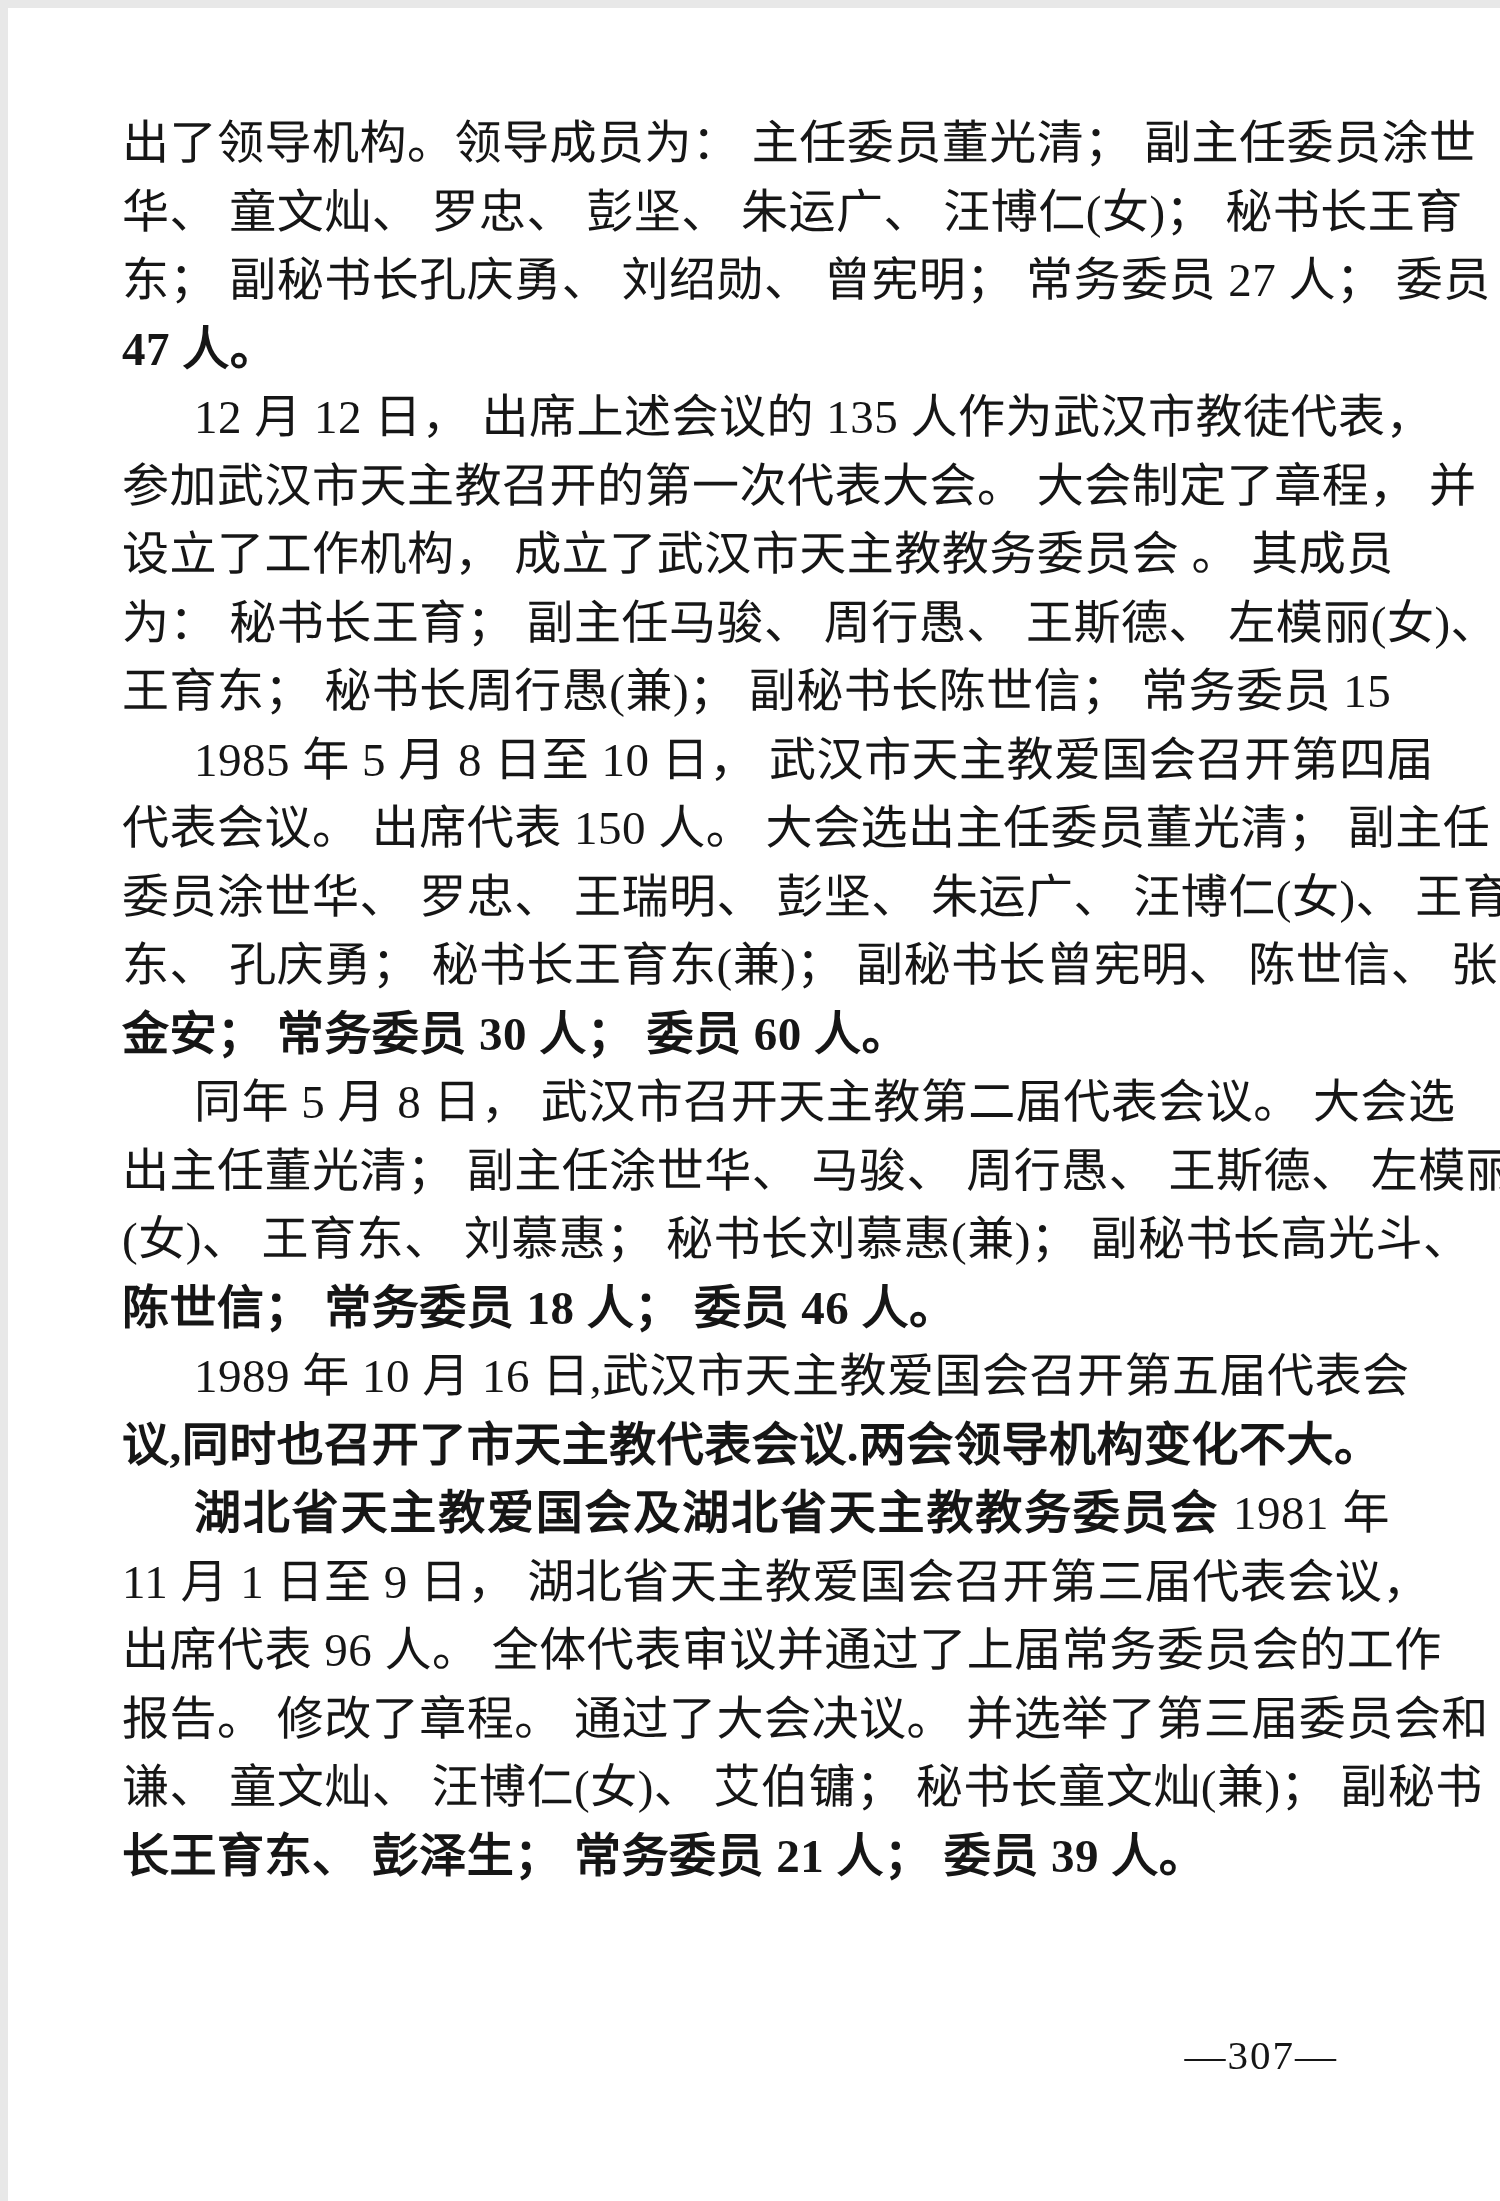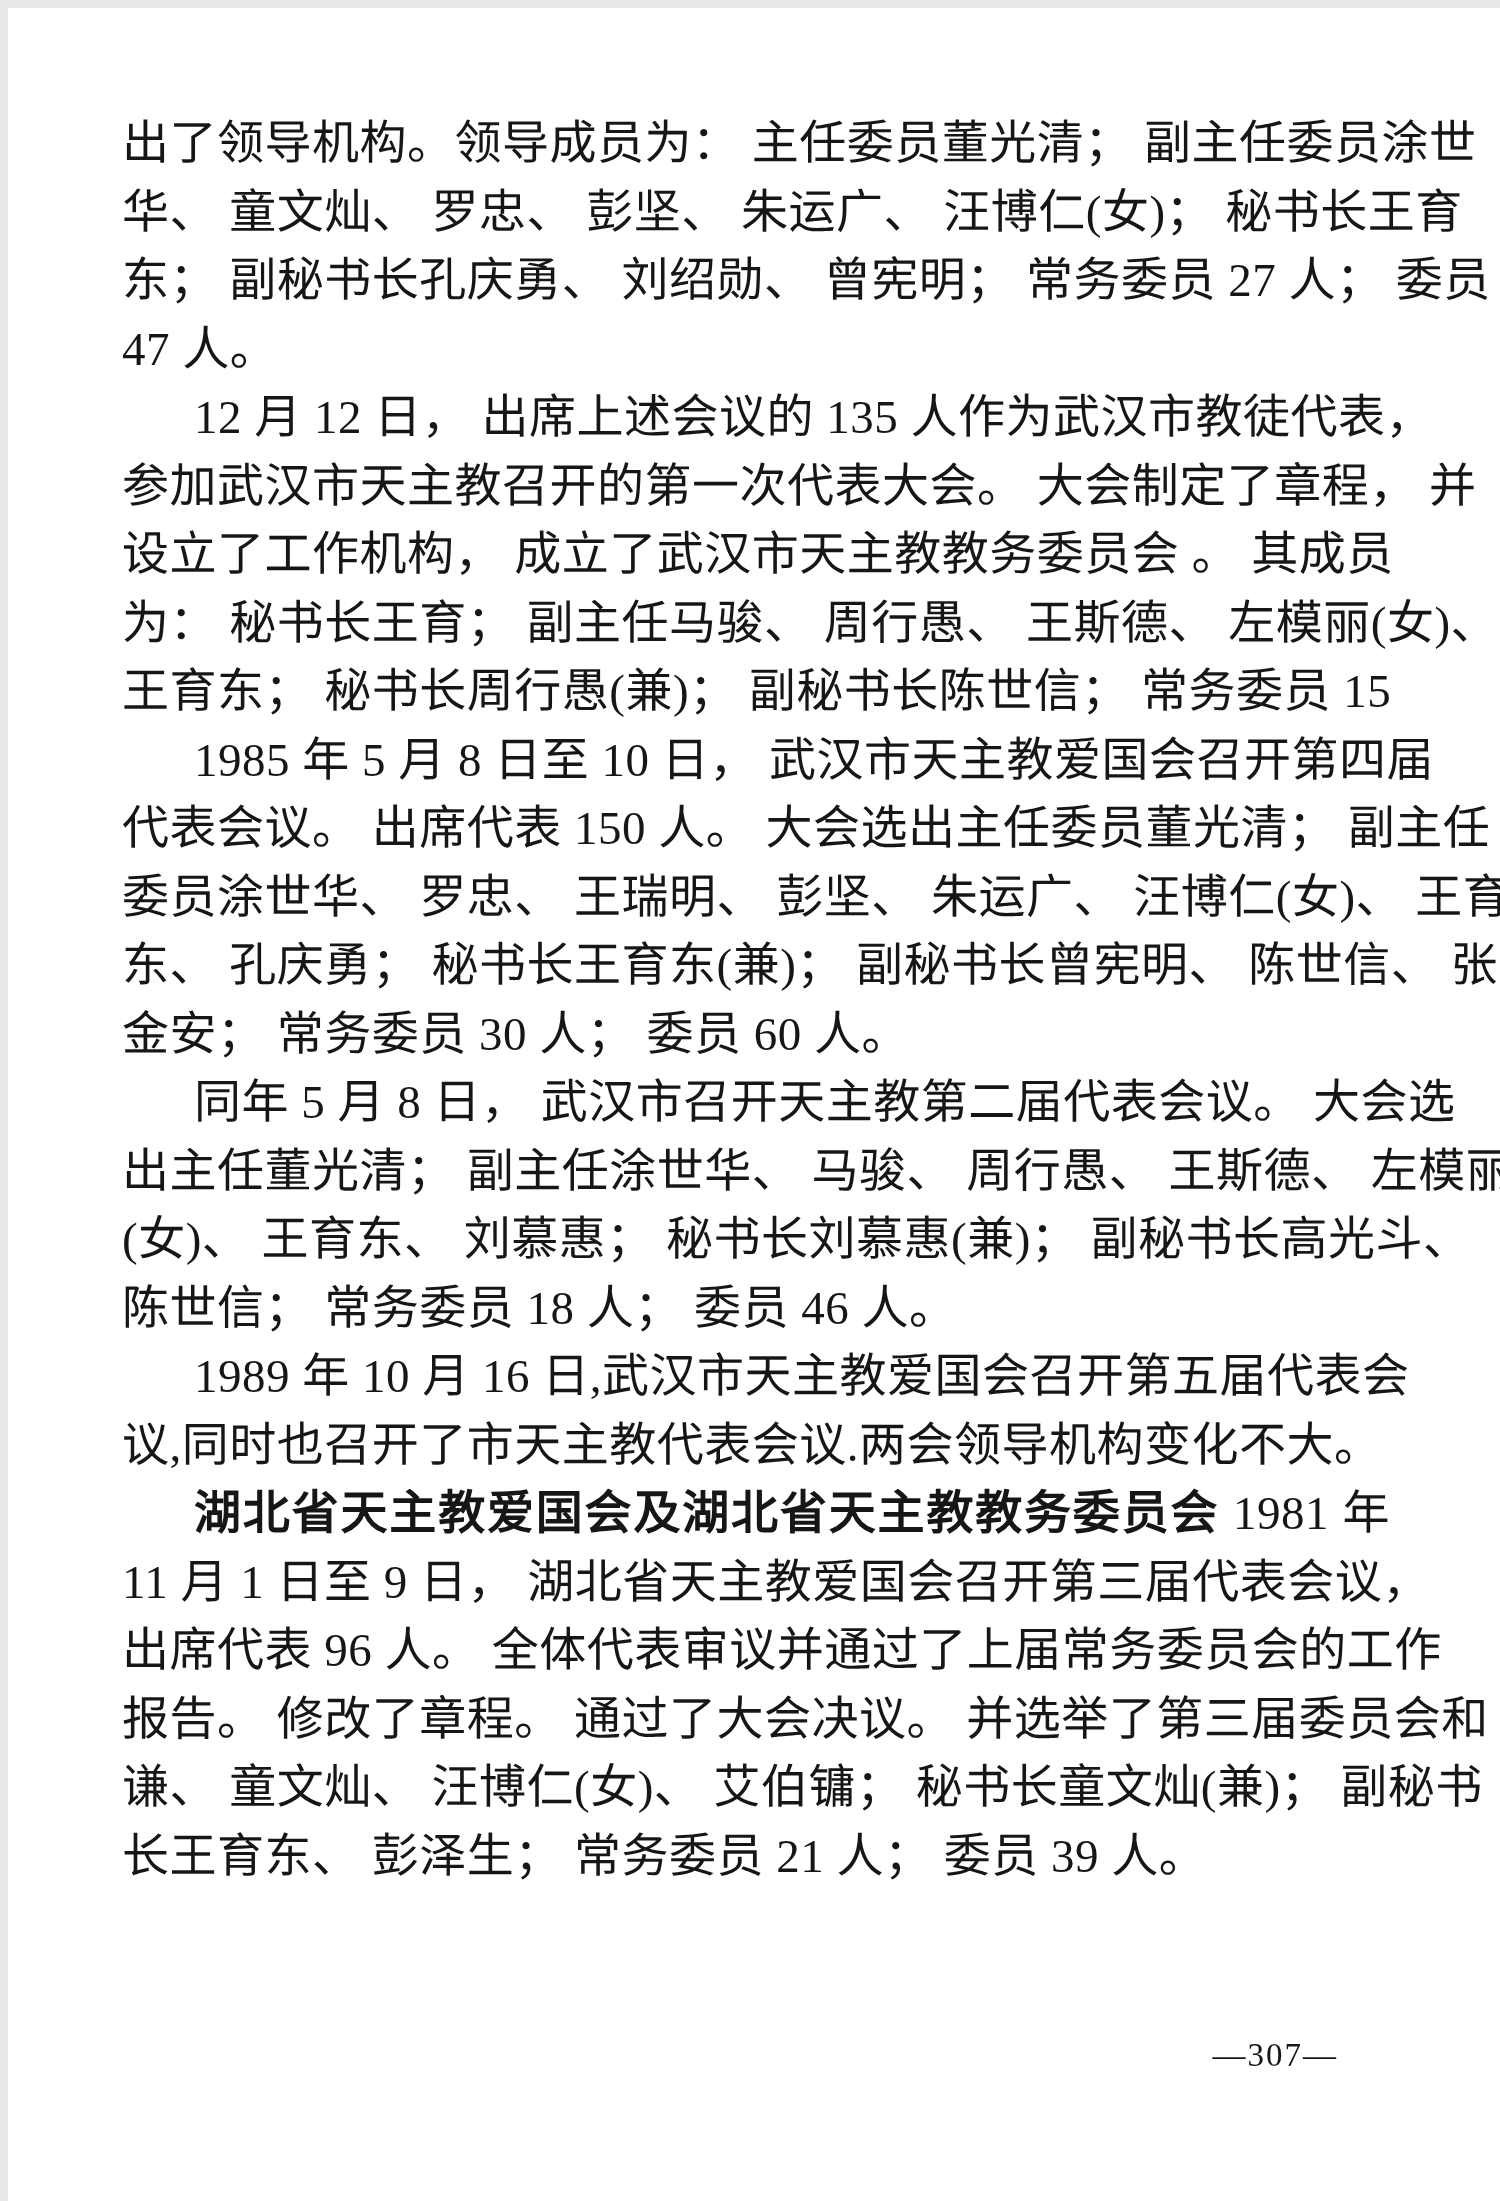--- a/index.html
+++ b/index.html
@@ -30,33 +30,34 @@
     white-space: nowrap;
     text-align: justify;
     
     text-align-last: justify;
     -moz-text-align-last: justify;
     letter-spacing: 0.5px;
   }
   .line.end {
     text-align: center;
     text-align-last: left;
+    font-weight: bold;
     -moz-text-align-last: left;
   }
   .line.indent {
     padding-left: 72px;
   }
   .run.bold {
     font-weight: 700;
   }
   .page-number {
     position: absolute;
     top: 2024px;
     right: 170px;
-    font-size: 33px;
+    font-size: 41px;
     line-height: 46px;
     letter-spacing: 2px;
     color: #161616;
   }
 </style>
 </head>
 <body>
 
 <div class="page">
   <div class="text-block">

